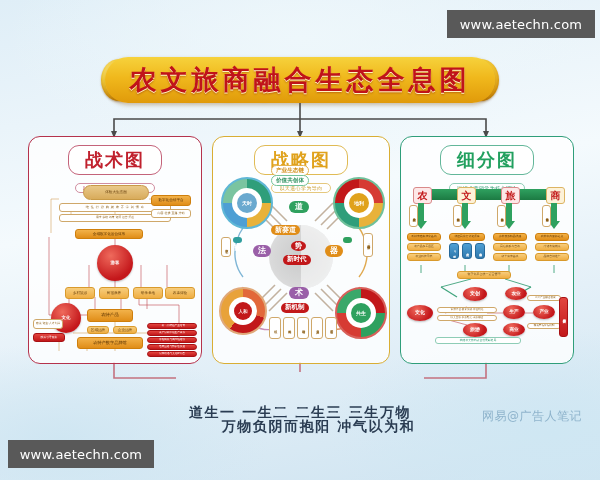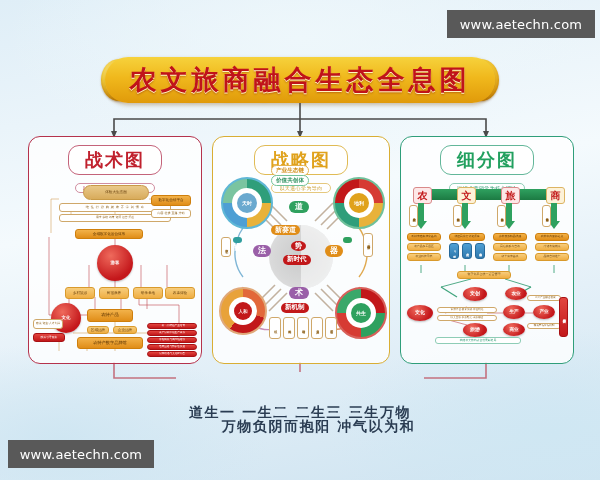--- a/index.html
+++ b/index.html
@@ -375,14 +375,15 @@
     <div class="nd red abs" style="left:158px;top:160px;width:9px;height:40px;font-size:3px;writing-mode:vertical-rl;">共同富裕乡村振兴</div>
 
     <div class="nd wht abs" style="left:34px;top:200px;width:86px;height:7px;font-size:2.8px;border-color:#8ecdb6;color:#2d9a72;">构建农文旅商融合发展新格局</div>
   </div>
 
   <div class="abs verse" id="verse1">道生一 一生二 二生三 三生万物</div>
   <div class="abs verse" id="verse2">万物负阴而抱阳 冲气以为和</div>
 
   <div class="abs wm" id="wm-top">www.aetechn.com</div>
   <div class="abs wm" id="wm-bottom">www.aetechn.com</div>
+  <div class="abs" id="credit">网易@广告人笔记</div>
 
 </div>
 
 </body></html>

